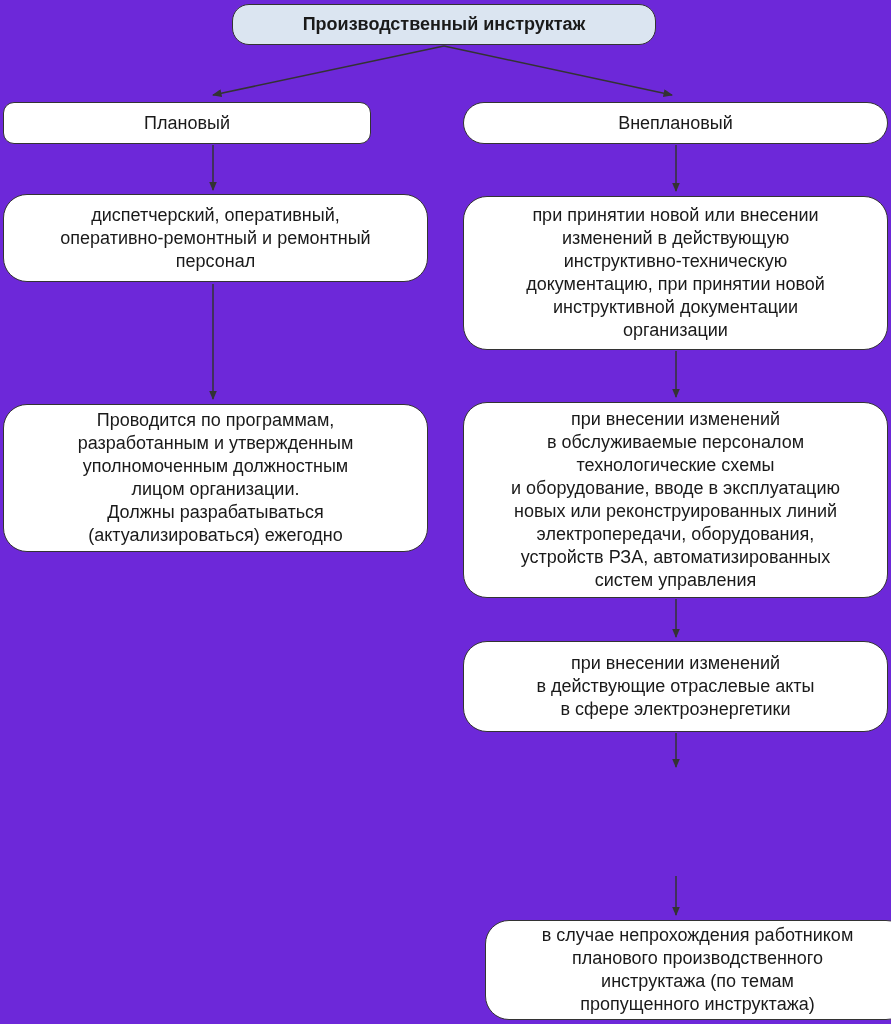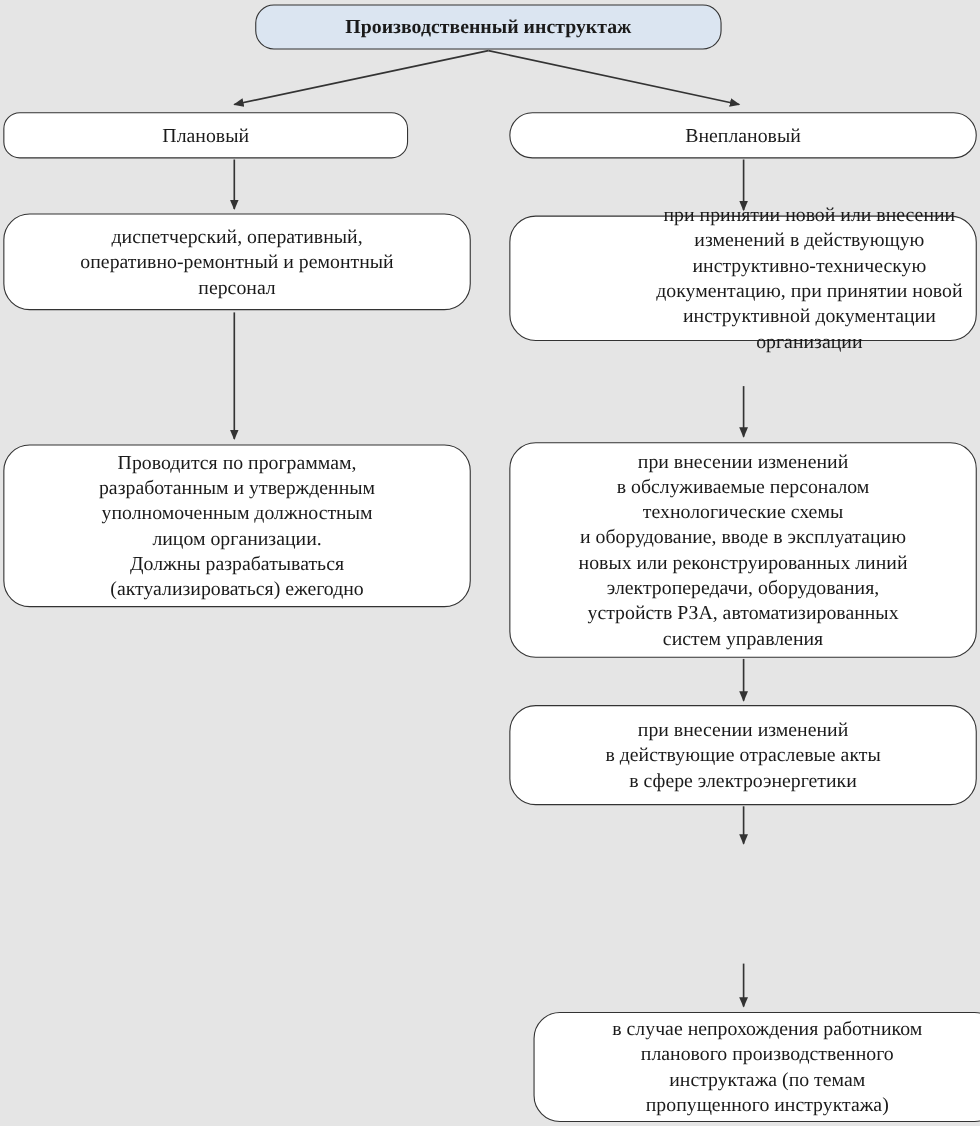--- a/index.html
+++ b/index.html
@@ -1,21 +1,21 @@
 <!DOCTYPE html>
 <html style="--accent-fill: #dbe5f1; --box-fill: #ffffff; --line-color: #333333; --text-color: #1a1a1a;"><head>
 <meta charset="utf-8">
 <style>
   html, body { margin: 0; padding: 0; background: #ffffff; }
   .canvas {
     position: relative;
     width: 891px;
     height: 1024px;
-    background: #e5e5e5;
-    font-family: Liberation Serif, serif;
+    background: #6d28d9;
+    font-family: Liberation Sans, sans-serif;
     color: var(--text-color, #1a1a1a);
     overflow: hidden;
   }
   .box {
     position: absolute;
     box-sizing: border-box;
     border: 1.6px solid var(--line-color, #3a3a3a);
     background: var(--box-fill, #ffffff);
     border-radius: 24px;
     display: flex;
@@ -61,21 +61,21 @@
     <line x1="676" y1="351" x2="676" y2="397" marker-end="url(#ah)"></line>
     <line x1="676" y1="599" x2="676" y2="637" marker-end="url(#ah)"></line>
     <line x1="676" y1="733" x2="676" y2="767" marker-end="url(#ah)"></line>
     <line x1="676" y1="876" x2="676" y2="915" marker-end="url(#ah)"></line>
   </svg>
 
   <div class="box root" style="left:232px; top:4px; width:424px; height:41px;">
     <span class="box-text">Производственный инструктаж</span>
   </div>
 
-  <div class="box header" style="left:3px; top:102px; width:368px; height:42px;">
+  <div class="box header" style="left:3px; top:102px; width:368px; height:42px;border-radius:11px;">
     <span class="box-text">Плановый</span>
   </div>
 
   <div class="box" style="left:3px; top:194px; width:425px; height:88px;">
     <span class="box-text">диспетчерский, оперативный,
 оперативно-ремонтный и ремонтный
 персонал</span>
   </div>
 
   <div class="box" style="left:3px; top:404px; width:425px; height:148px;">
@@ -84,21 +84,21 @@
 уполномоченным должностным
 лицом организации.
 Должны разрабатываться
 (актуализироваться) ежегодно</span>
   </div>
 
   <div class="box header" style="left:463px; top:102px; width:425px; height:42px;border-radius:21px;">
     <span class="box-text">Внеплановый</span>
   </div>
 
-  <div class="box" style="left:463px; top:196px; width:425px; height:114px;justify-content:flex-end;">
+  <div class="box" style="left:463px; top:196px; width:425px; height:154px;">
     <span class="box-text">при принятии новой или внесении
 изменений в действующую
 инструктивно-техническую
 документацию, при принятии новой
 инструктивной документации
 организации</span>
   </div>
 
   <div class="box" style="left:463px; top:402px; width:425px; height:196px;">
     <span class="box-text">при внесении изменений

